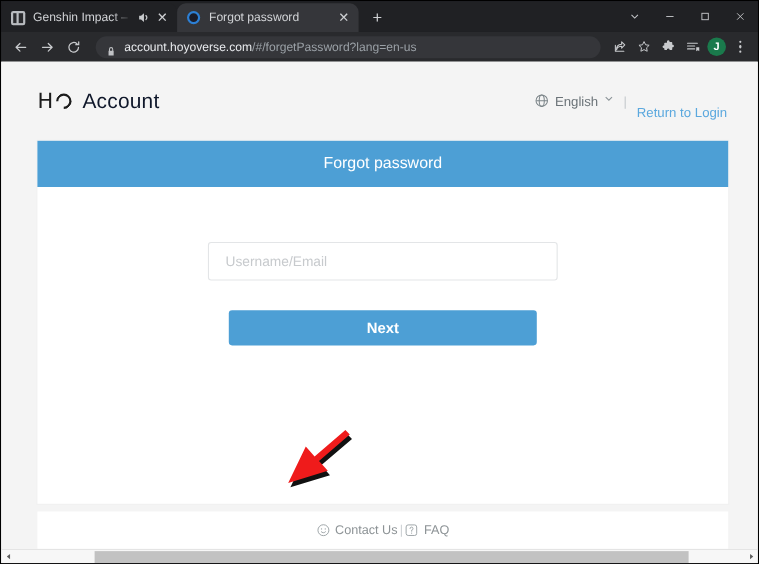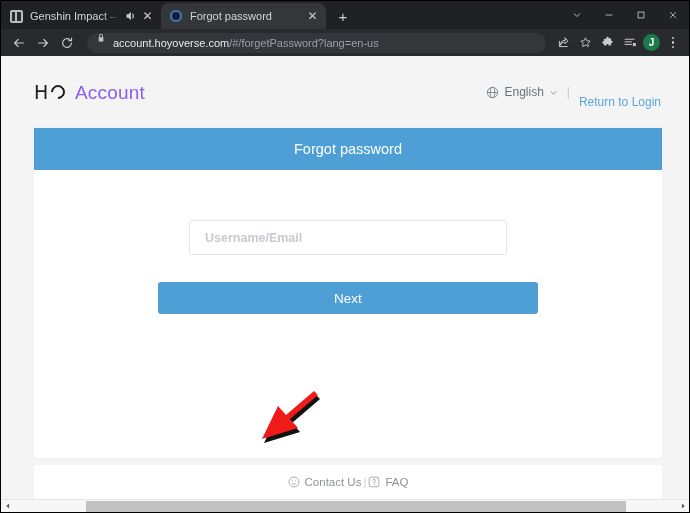--- a/index.html
+++ b/index.html
@@ -170,21 +170,21 @@
     color: #c8cacd;
     border-radius: 50%;
     flex: none;
   }
   .omnibox {
     flex: 1;
     height: 20px;
     background: #35363a;
     border-radius: 11px;
     display: flex;
-    align-items: flex-start;
+    align-items: flex-end;
     padding: 0 8px;
     margin: 0 6px 0 8px;
     min-width: 0;
     box-sizing: border-box;
   }
   .lock-icon {
     width: 11px; height: 11px;
     flex: none;
     margin-right: 7px;
     color: #c0c2c5;
@@ -278,33 +278,32 @@
     width: 14px; height: 14px;
     border: 2px solid #1c1c1c;
     border-radius: 50%;
     border-left-color: transparent;
     margin: 0 1px;
     transform: rotate(-45deg);
     box-sizing: border-box;
   }
   .logo-account {
     font-size: 19px;
-    color: #8b5cf6;
+    color: #0f172a;
     letter-spacing: 0.2px;
   }
   .header-right {
     display: flex;
     align-items: center;
     gap: 9px;
     font-size: 12px;
     color: #6b7378;
   }
   .lang-picker {
     display: flex;
-    align-items: center;
     gap: 5px;
   }
   .globe-icon {
     width: 13px; height: 13px;
     display:flex; align-items:center; justify-content:center;
     color: #7b8488;
   }
   .chevron-down {
     width: 9px; height: 9px;
     display:flex; align-items:center; justify-content:center;
@@ -351,37 +350,37 @@
     background: #fff;
   }
   .field input {
     border: none;
     outline: none;
     width: 100%;
     font-size: 12.5px;
     color: #404040;
     font-family: "Liberation Sans", sans-serif;
     background: transparent;
-    font-weight: bold;
   }
   .field input::placeholder { color: #c7cacd; }
   .next-btn {
-    width: 380px;
+    width: 280px;
     height: 32px;
     margin-top: 27px;
     background: #4d9fd5;
     border: none;
     border-radius: 3px;
     color: #ffffff;
     font-size: 13.5px;
     font-family: "Liberation Sans", sans-serif;
     display: flex;
     align-items: center;
     justify-content: center;
     position: relative;
+    font-weight: bold;
   }
 
   
   .arrow-annot {
     position: absolute;
     left: 255px;
     top: 335px;
     width: 80px;
     height: 63px;
     pointer-events: none;

